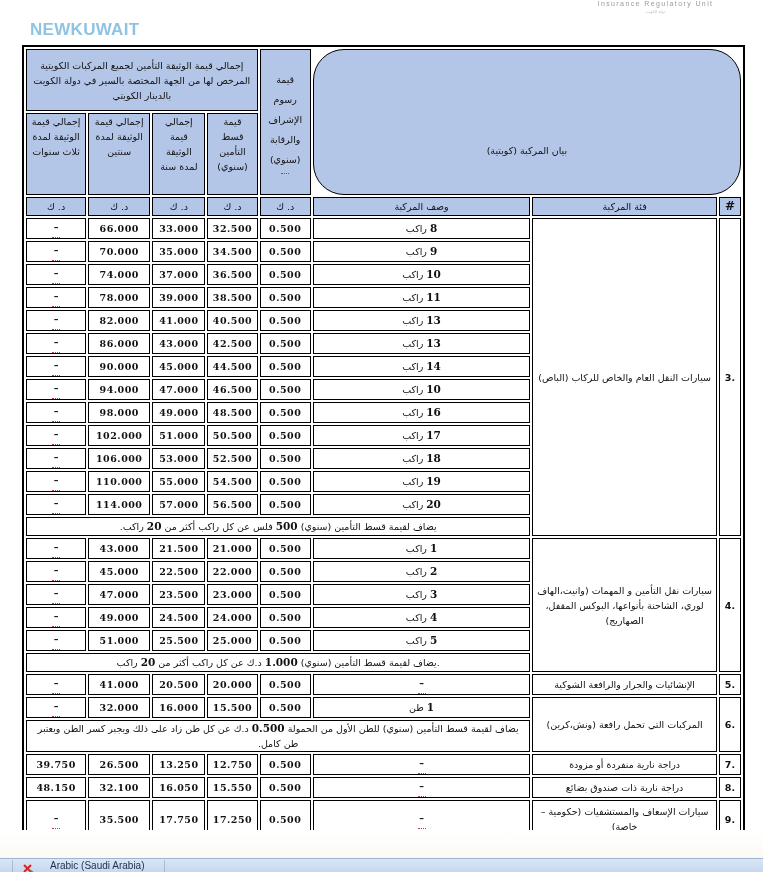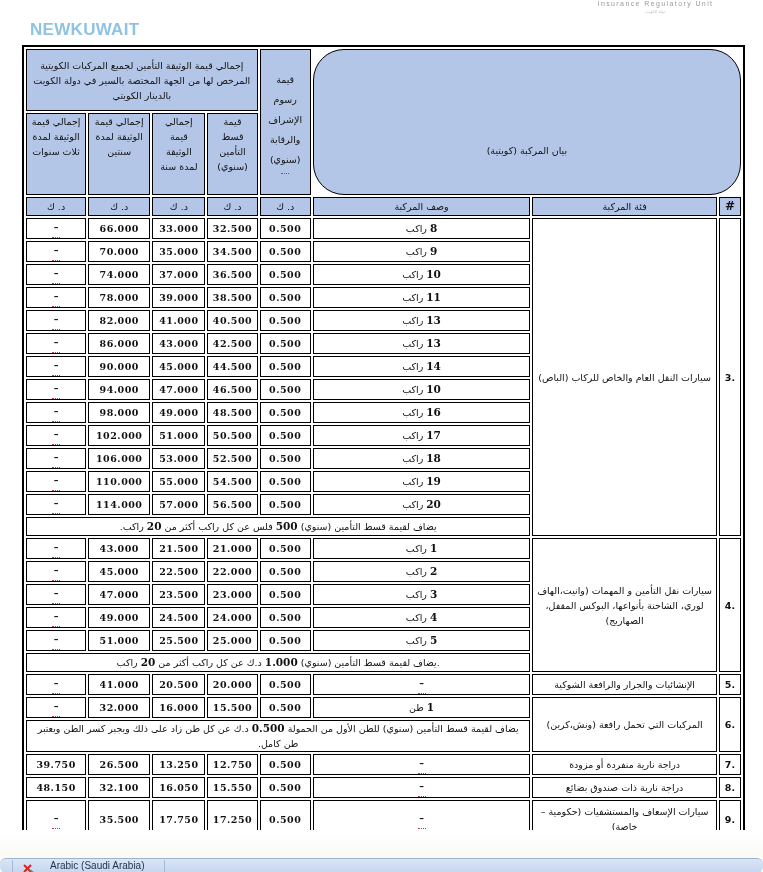--- a/index.html
+++ b/index.html
@@ -18,21 +18,21 @@
   td.unit { background:#b4c6e7; font-size:8.5px; height:15px; line-height:14px; direction:rtl; }
   td.num { font-family:"DejaVu Serif", serif; font-weight:bold; font-size:10.5px; letter-spacing:0.5px; vertical-align:top; }
   td.dash { font-weight:bold; vertical-align:top; line-height:12px; }
   .sq { display:block; height:3px; width:8px; margin:0 auto; border-bottom:1px dotted #d0303a; }
   td.desc { direction:rtl; font-size:9px; vertical-align:top; }
   td.desc b { font-family:"DejaVu Serif", serif; font-size:10.5px; }
   td.cat { direction:rtl; font-size:9px; vertical-align:middle; line-height:21px; }
   td.idx { font-weight:bold; font-size:10px; direction:ltr; }
   td.note { direction:rtl; font-size:9px; text-align:center; height:19px; }
   td.note b { font-family:"DejaVu Serif", serif; font-size:10.5px; }
-  .status { position:absolute; left:0; top:858px; width:763px; height:14px; background:linear-gradient(#dbe6f5,#c4d6ee); border-top:1px solid #9db3d3;border-radius:6px; }
+  .status { position:absolute; left:0; top:858px; width:763px; height:14px; background:linear-gradient(#dbe6f5,#c4d6ee); border-top:1px solid #9db3d3; }
   .status .sep { position:absolute; left:12px; top:1px; width:1px; height:13px; background:#a8bad6; }
   .status .icon { position:absolute; left:22px; top:1px; width:14px; height:12px; }
   .status .lang { position:absolute; left:50px; top:1px; font-family:"Liberation Sans", sans-serif; font-size:10px; color:#1f2f4a; }
   .status .sep2 { position:absolute; left:164px; top:1px; width:1px; height:13px; background:#a8bad6; }
   .shade { position:absolute; left:0; top:830px; width:763px; height:28px; background:linear-gradient(#ffffff,#fbfaf4); }
 </style>
 </head>
 <body>
 
 <div class="logo-left">NEWKUWAIT</div>

